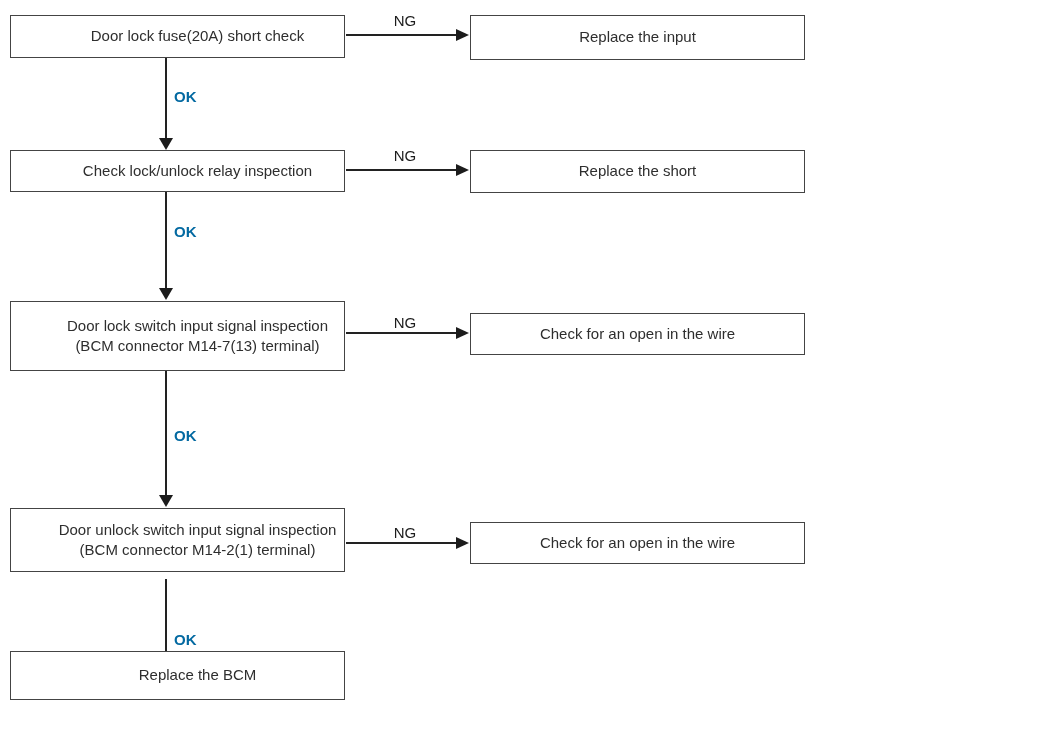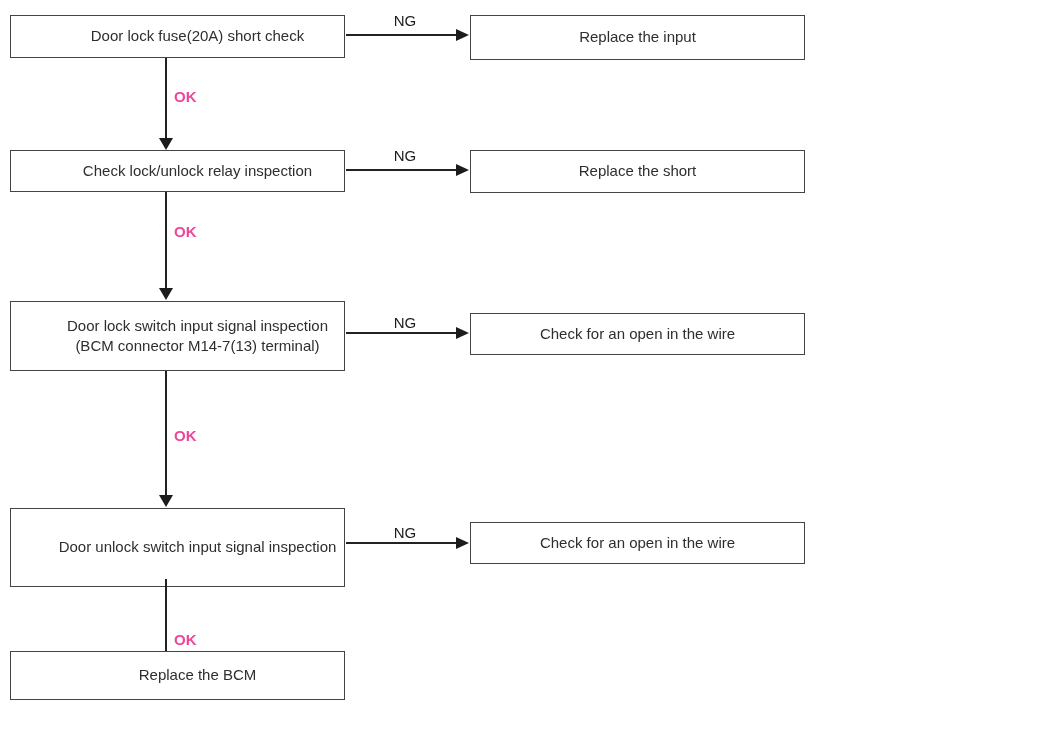--- a/index.html
+++ b/index.html
@@ -23,21 +23,21 @@
     justify-content: center;
     text-align: center;
     font-size: 15px;
     line-height: 1.35;
   }
   .left  { left: 10px;  width: 335px; padding-left: 40px; }
   .right { left: 470px; width: 335px; }
   .b1 { top: 15px;  height: 43px; }
   .b2 { top: 150px; height: 42px; }
   .b3 { top: 301px; height: 70px; }
-  .b4 { top: 508px; height: 79px; }
+  .b4 { top: 508px; height: 64px; }
   .b5 { top: 651px; height: 49px; }
   .r1 { top: 15px;  height: 45px; }
   .r2 { top: 150px; height: 43px; }
   .r3 { top: 313px; height: 42px; }
   .r4 { top: 522px; height: 42px; }
 
   .hline {
     position: absolute;
     left: 346px;
     width: 111px;
@@ -84,21 +84,21 @@
     font-size: 15px;
     color: #1c1c1c;
   }
   .ng1 { top: 12px; } .ng2 { top: 147px; } .ng3 { top: 314px; } .ng4 { top: 524px; }
 
   .ok {
     position: absolute;
     left: 174px;
     font-weight: bold;
     font-size: 15px;
-    color: #ec4899;
+    color: #0369a1;
   }
   .ok1 { top: 88px; } .ok2 { top: 223px; } .ok3 { top: 427px; } .ok4 { top: 631px; }
 </style>
 </head>
 <body>
 
 <div class="canvas">
 
   <div class="box left b1">
     <span>Door lock fuse(20A) short check</span>
@@ -135,20 +135,21 @@
   <div class="harrow ha3"></div>
   <div class="box right r3">
     <span>Check for an open in the wire</span>
   </div>
   <div class="vline vl3"></div>
   <div class="ok ok3">OK</div>
   <div class="varrow va3"></div>
 
   <div class="box left b4">
     <span>Door unlock switch input signal inspection</span>
+    <span>(BCM connector M14-2(1) terminal)</span>
   </div>
   <div class="ng ng4">NG</div>
   <div class="hline hl4"></div>
   <div class="harrow ha4"></div>
   <div class="box right r4">
     <span>Check for an open in the wire</span>
   </div>
   <div class="vline vl4"></div>
   <div class="ok ok4">OK</div>
   <div class="varrow va4"></div>

